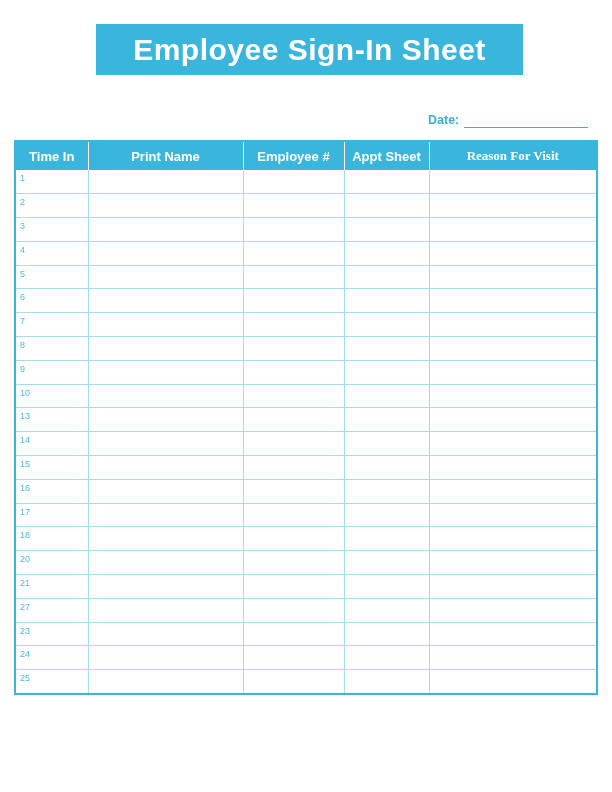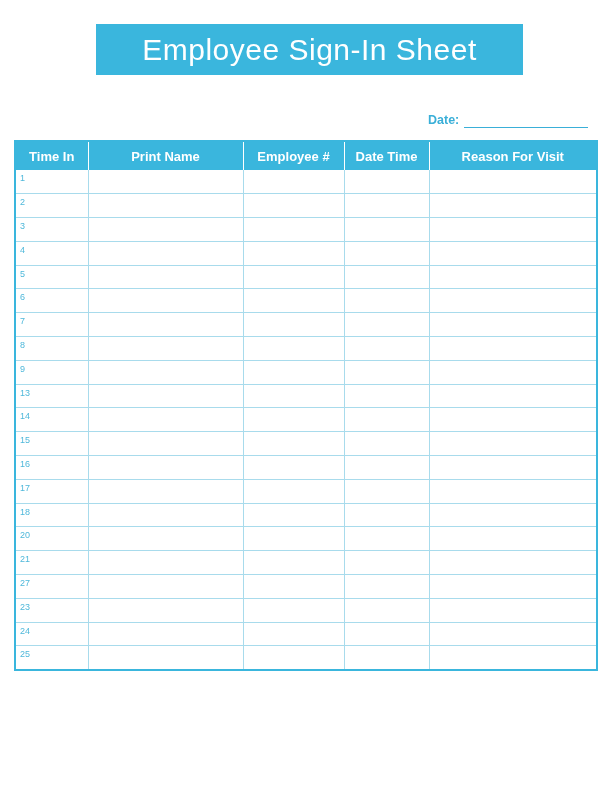--- a/index.html
+++ b/index.html
@@ -29,21 +29,21 @@
     width: 427px;
     height: 51px;
     background: var(--accent);
     display: flex;
     align-items: center;
     justify-content: center;
   }
   .banner h1 {
     color: #ffffff;
     font-size: 30px;
-    font-weight: 400;
+    font-weight: 700;
     letter-spacing: 0.5px;
     white-space: nowrap;
   }
 
   
   .date-row {
     position: absolute;
     left: 400px;
     top: 108px;
     width: 188px;
@@ -89,21 +89,21 @@
     font-size: 13px;
     font-weight: 700;
     height: 29px;
     text-align: center;
     vertical-align: middle;
     border-right: 1px solid rgba(255,255,255,0.55);
     white-space: nowrap;
     overflow: hidden;
     margin-top: 9px;
   }
-  table.sheet thead th:last-child { border-right: none; }
+  table.sheet thead th:last-child { border-right: none; font-family: Liberation Serif, serif; }
 
   table.sheet tbody td {
     height: 23.8px;
     border-right: 1px solid var(--grid);
     border-bottom: 1px solid var(--grid);
     vertical-align: top;
     padding: 2px 3px 0 4px;
     font-size: 10px;
   }
   table.sheet tbody td:last-child { border-right: none; }
@@ -136,21 +136,21 @@
         <col class="c1">
         <col class="c2">
         <col class="c3">
         <col class="c4">
     </colgroup>
     <thead>
       <tr>
         <th>Time In</th>
         <th>Print Name</th>
         <th>Employee #</th>
-        <th>Date Time</th>
+        <th>Appt Sheet</th>
         <th>Reason For Visit</th>
       </tr>
     </thead>
     <tbody>
     <tr>
       <td><span class="rownum">1</span></td>
       <td></td>
       <td></td>
       <td></td>
       <td></td>
@@ -213,20 +213,27 @@
     </tr>
 
     <tr>
       <td><span class="rownum">9</span></td>
       <td></td>
       <td></td>
       <td></td>
       <td></td>
     </tr>
 
+    <tr>
+      <td><span class="rownum">10</span></td>
+      <td></td>
+      <td></td>
+      <td></td>
+      <td></td>
+    </tr>
 
 
 
     <tr>
       <td><span class="rownum">13</span></td>
       <td></td>
       <td></td>
       <td></td>
       <td></td>
     </tr>

